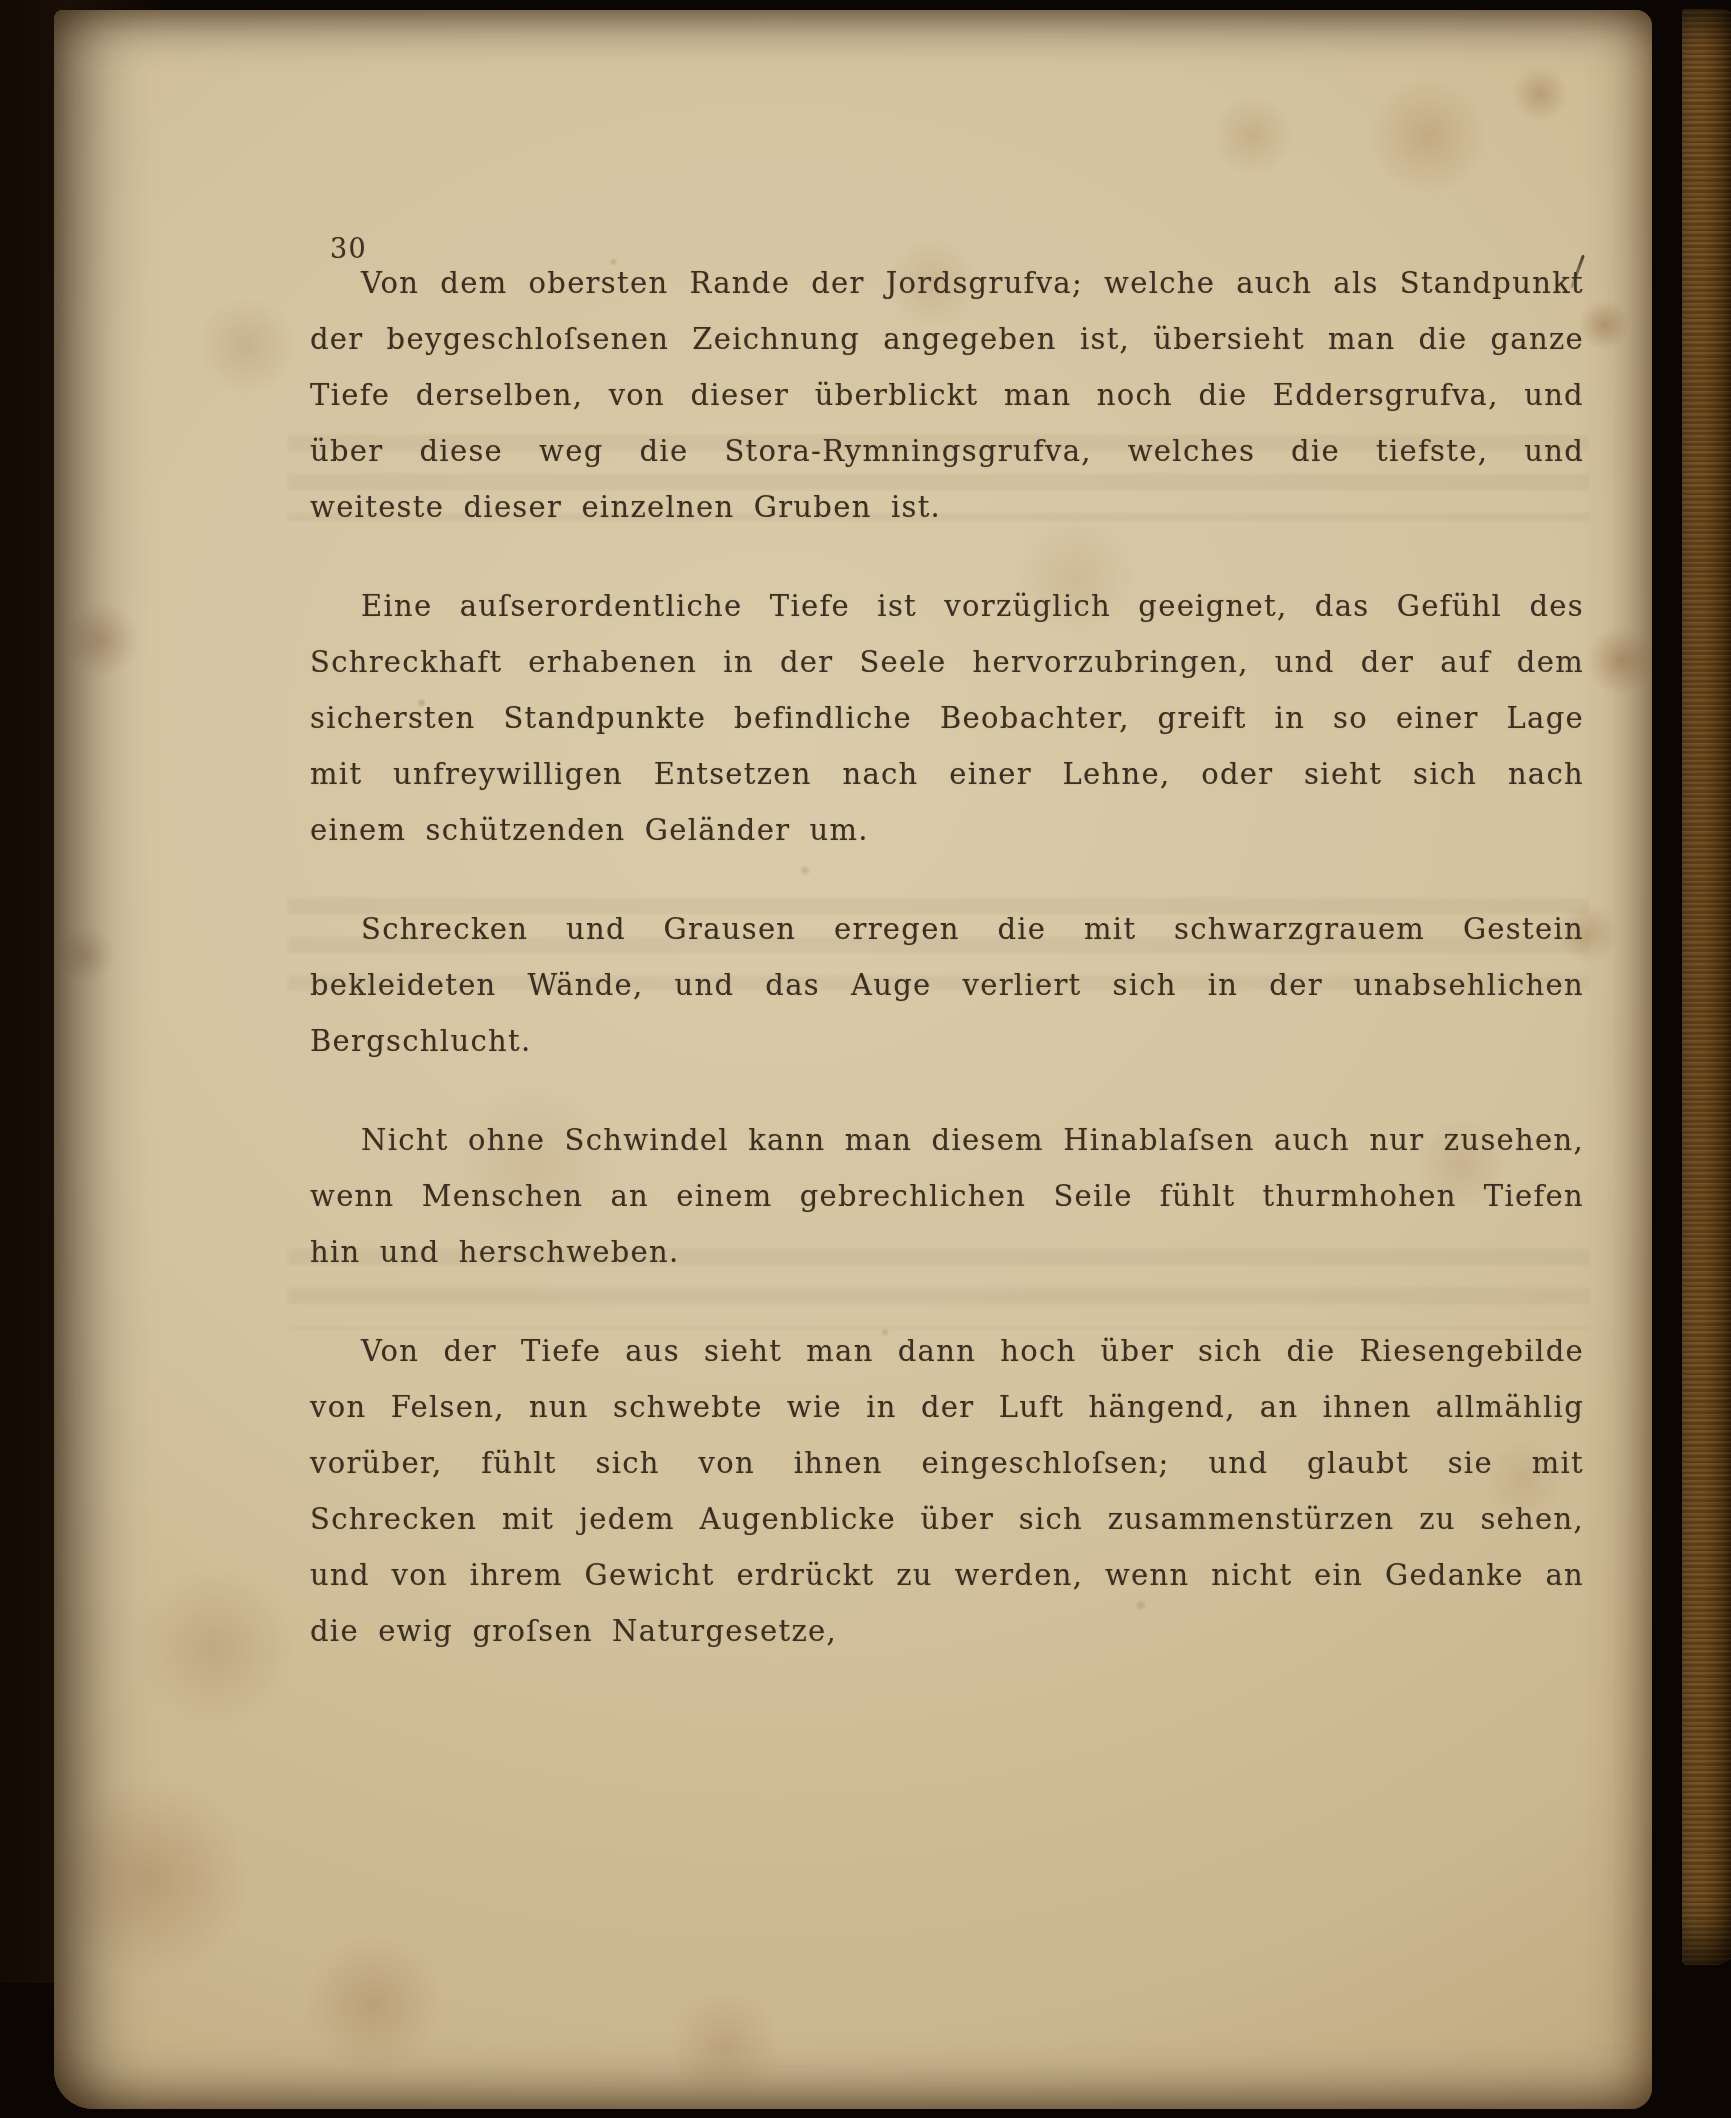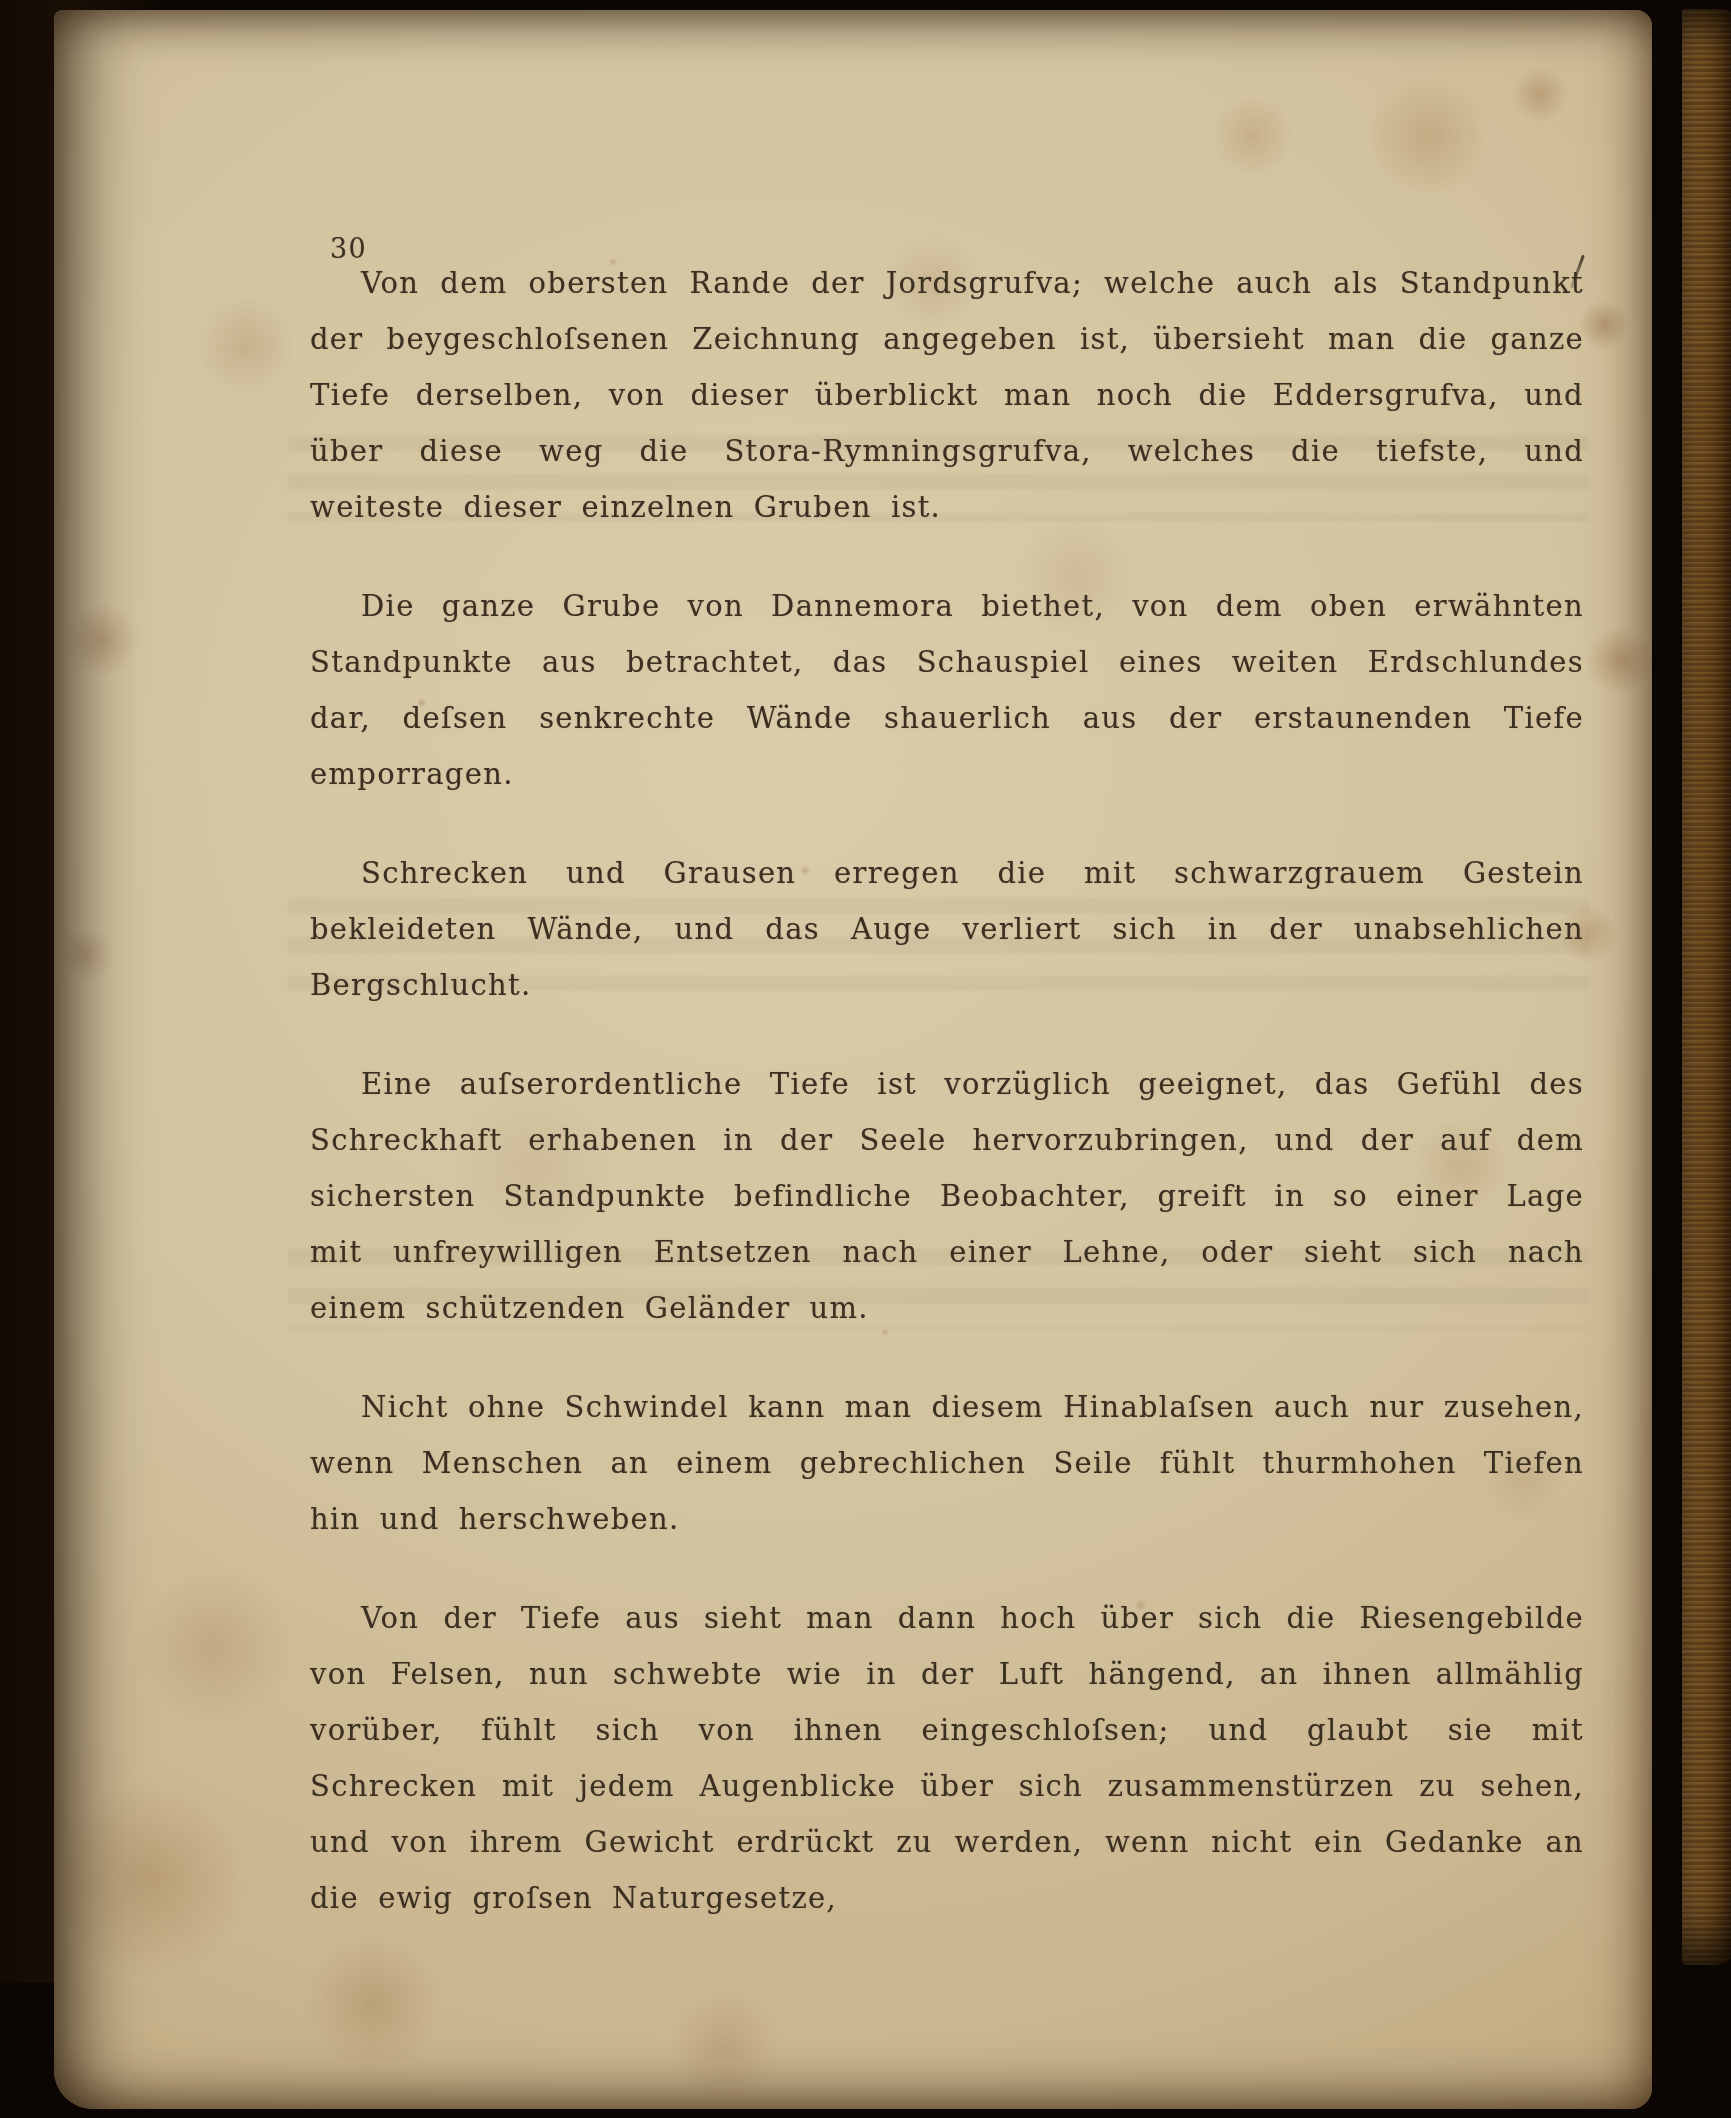--- a/index.html
+++ b/index.html
@@ -153,23 +153,22 @@
     <div class="ghost ghost-1"></div>
     <div class="ghost ghost-2"></div>
     <div class="ghost ghost-3"></div>
 
     <div class="page-number">30</div>
 
     <div class="ink-stroke"></div>
 
     <div class="textblock">
       <p>Von dem obersten Rande der Jordsgrufva; welche auch als Standpunkt der beygeschloſsenen Zeichnung angegeben ist, übersieht man die ganze Tiefe derselben, von dieser überblickt man noch die Eddersgrufva, und über diese weg die Stora-Rymningsgrufva, welches die tiefste, und weiteste dieser einzelnen Gruben ist.</p>
-      <p>Die ganze Grube von Dannemora biethet, von dem oben erwähnten Standpunkte aus betrachtet, das Schauspiel eines weiten Erdschlundes dar, deſsen senkrechte Wände shauerlich aus der erstaunenden Tiefe emporragen.</p>
+      <p>Eine auſserordentliche Tiefe ist vorzüglich geeignet, das Gefühl des Schreckhaft erhabenen in der Seele hervorzubringen, und der auf dem sichersten Standpunkte befindliche Beobachter, greift in so einer Lage mit unfreywilligen Entsetzen nach einer Lehne, oder sieht sich nach einem schützenden Geländer um.</p>
       <p>Schrecken und Grausen erregen die mit schwarzgrauem Gestein bekleideten Wände, und das Auge verliert sich in der unabsehlichen Bergschlucht.</p>
-      <p>Eine auſserordentliche Tiefe ist vorzüglich geeignet, das Gefühl des Schreckhaft erhabenen in der Seele hervorzubringen, und der auf dem sichersten Standpunkte befindliche Beobachter, greift in so einer Lage mit unfreywilligen Entsetzen nach einer Lehne, oder sieht sich nach einem schützenden Geländer um.</p>
       <p>Nicht ohne Schwindel kann man diesem Hinablaſsen auch nur zusehen, wenn Menschen an einem gebrechlichen Seile fühlt thurmhohen Tiefen hin und herschweben.</p>
       <p>Von der Tiefe aus sieht man dann hoch über sich die Riesengebilde von Felsen, nun schwebte wie in der Luft hängend, an ihnen allmählig vorüber, fühlt sich von ihnen eingeschloſsen; und glaubt sie mit Schrecken mit jedem Augenblicke über sich zusammenstürzen zu sehen, und von ihrem Gewicht erdrückt zu werden, wenn nicht ein Gedanke an die ewig groſsen Naturgesetze,</p>
     </div>
   </div>
 
   <div class="page-edge-right"></div>
 
 </div>
 
 

